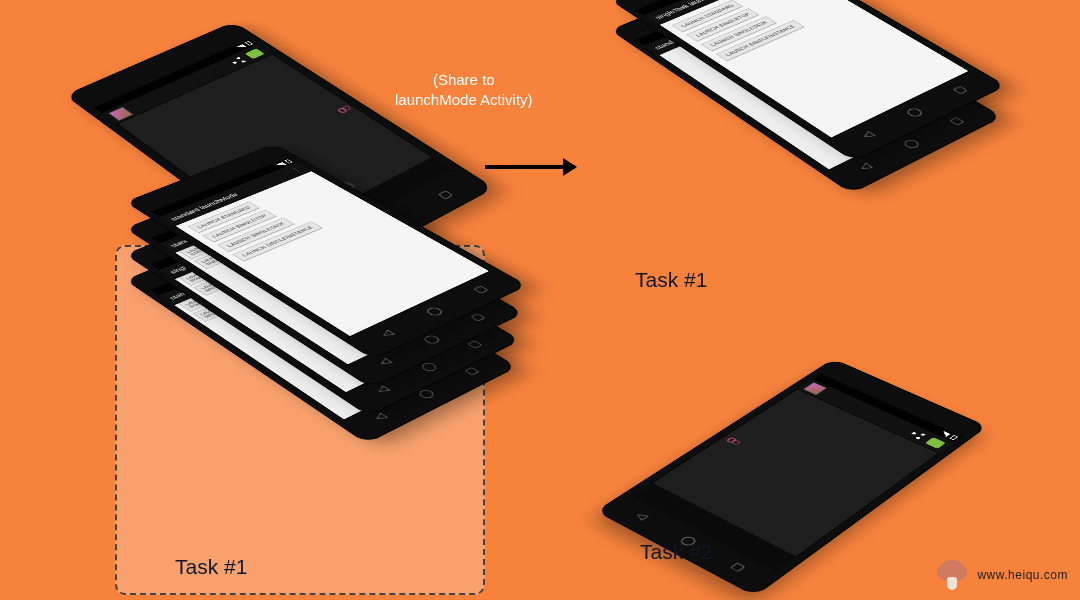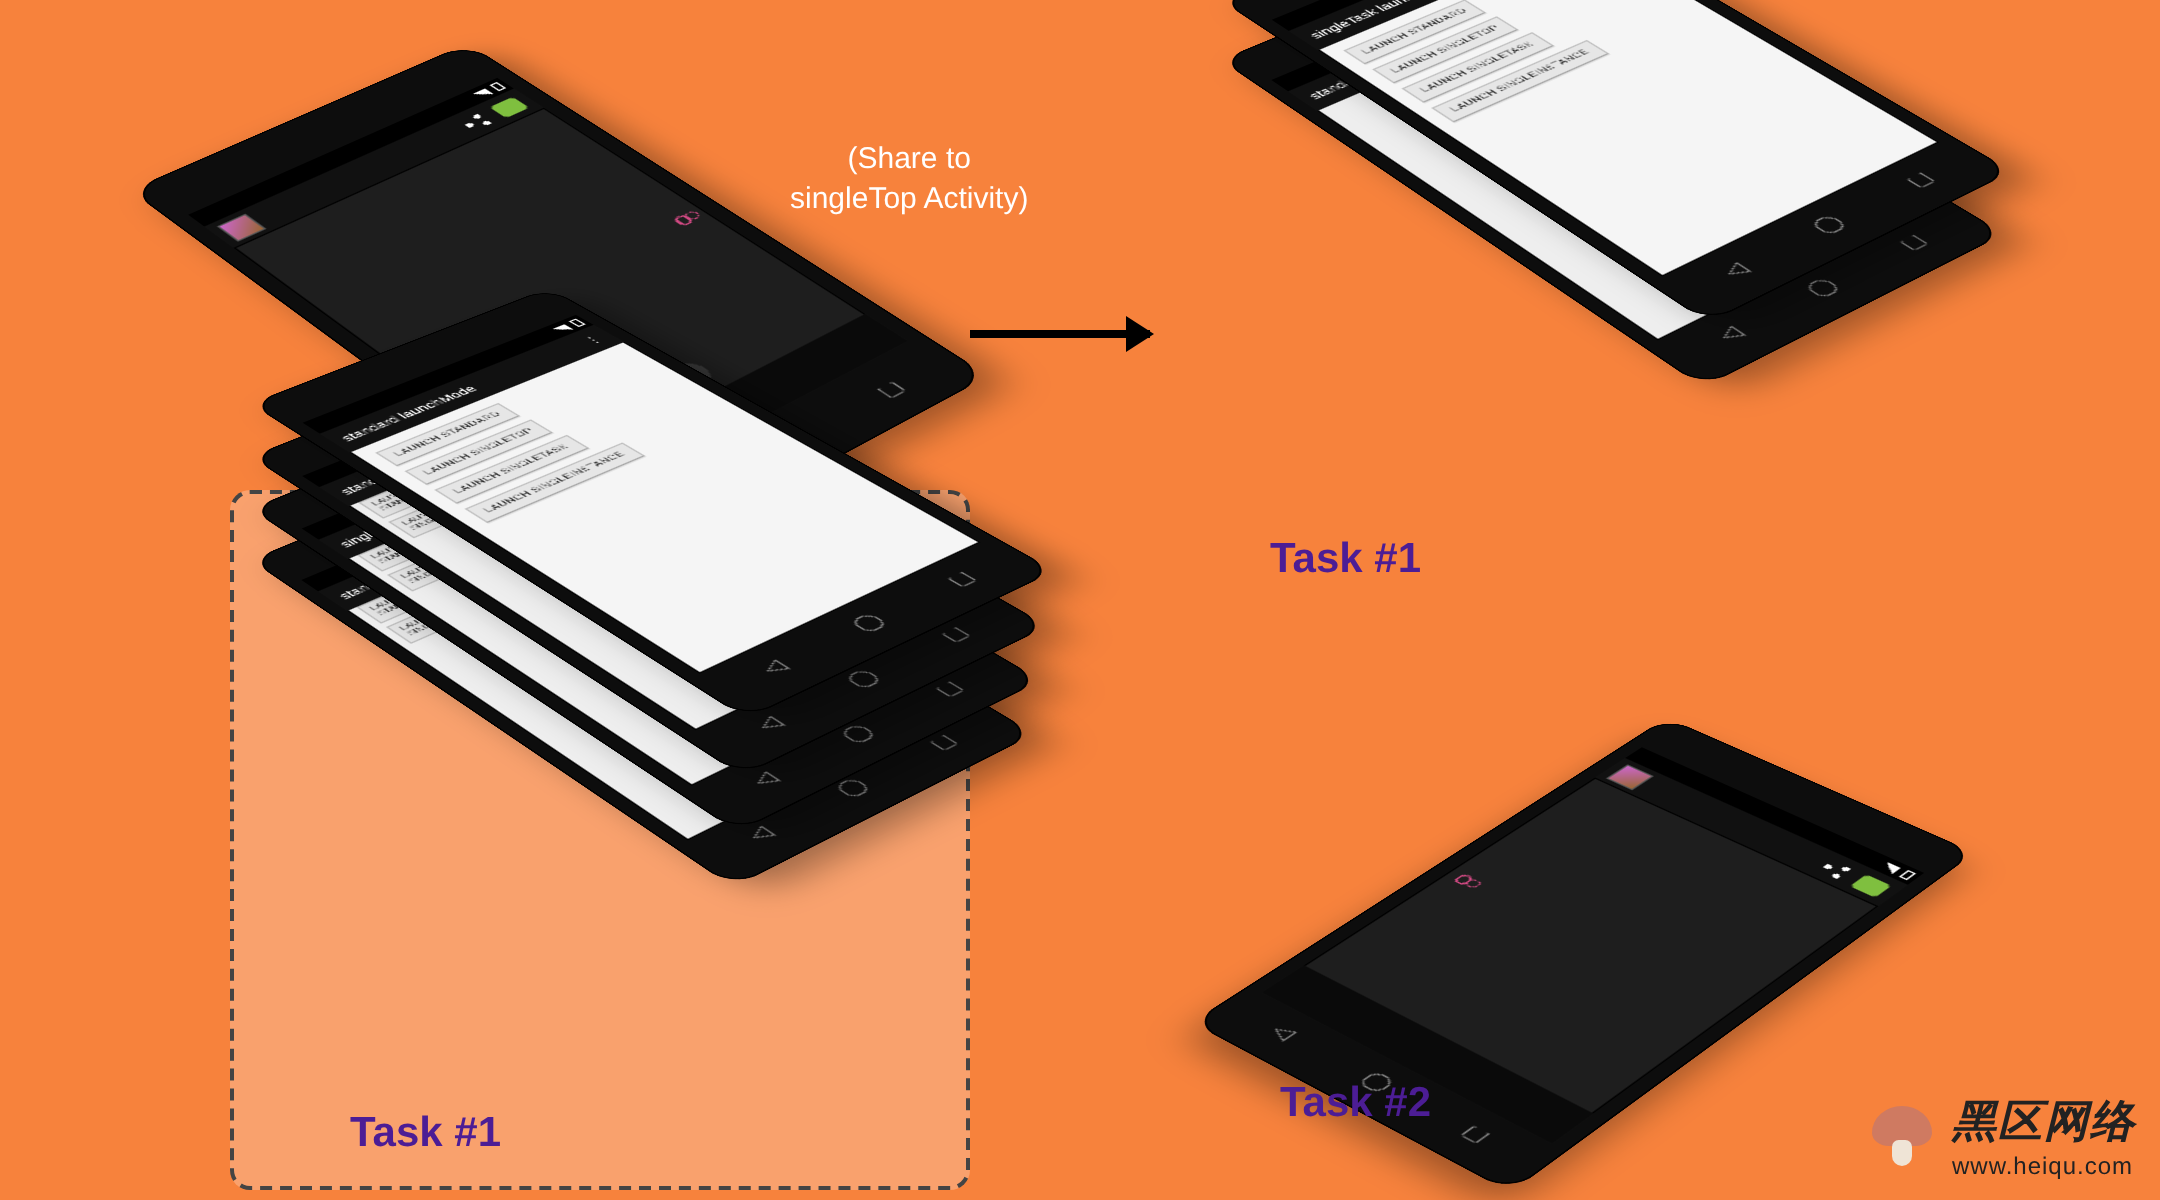--- a/index.html
+++ b/index.html
@@ -8,23 +8,23 @@
     height: 600px;
     background: #f7823c;
     font-family: "Helvetica Neue", Arial, sans-serif;
     position: relative;
     overflow: hidden;
   }
 
   
   .label {
     position: absolute;
-    color: #4c1d95;
+    color: #0f172a;
     font-size: 21px;
-    font-weight: 700;
+    font-weight: 400;
     white-space: nowrap;
   }
   .caption {
     position: absolute;
     color: #ffffff;
     font-size: 15px;
     font-weight: 300;
     line-height: 1.35;
     text-align: center;
   }
@@ -247,21 +247,21 @@
         <span class="nav-back"></span>
         <span class="nav-home"></span>
         <span class="nav-recent"></span>
       </div>
     </div>
   </div>
 </div>
 
 <div class="caption" style="left:395px; top:70px;">
   <span>(Share to</span><br>
-  <span>singleTop Activity)</span>
+  <span>launchMode Activity)</span>
 </div>
 
 <div class="label" style="left:175px; top:219px;">Task #2</div>
 
 <div class="arrow" style="left:485px; top:165px;"></div>
 
 <div class="label" style="left:310px; top:273px;">A Back Task Stack</div>
 
 <div class="scene" style="left:125px; top:280px;">
   <div class="iso flat stack">
@@ -422,16 +422,15 @@
   </div>
 </div>
 <div class="label" style="left:640px; top:540px;">Task #2</div>
 
 <div class="watermark">
   <div class="mushroom">
     <div class="cap"></div>
       <div class="stem"></div>
   </div>
   <div class="txt">
-    <div class="cn">黑区网络</div>
     <div class="url">www.heiqu.com</div>
   </div>
 </div>
 
 </body></html>

